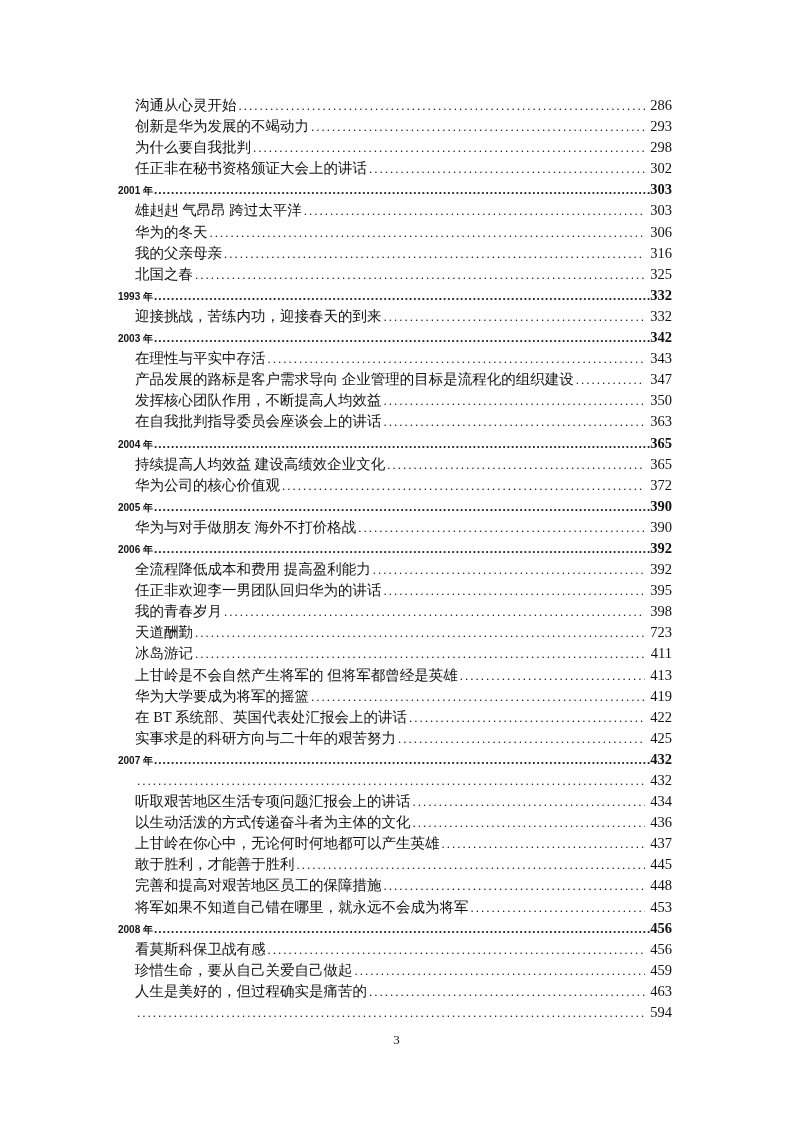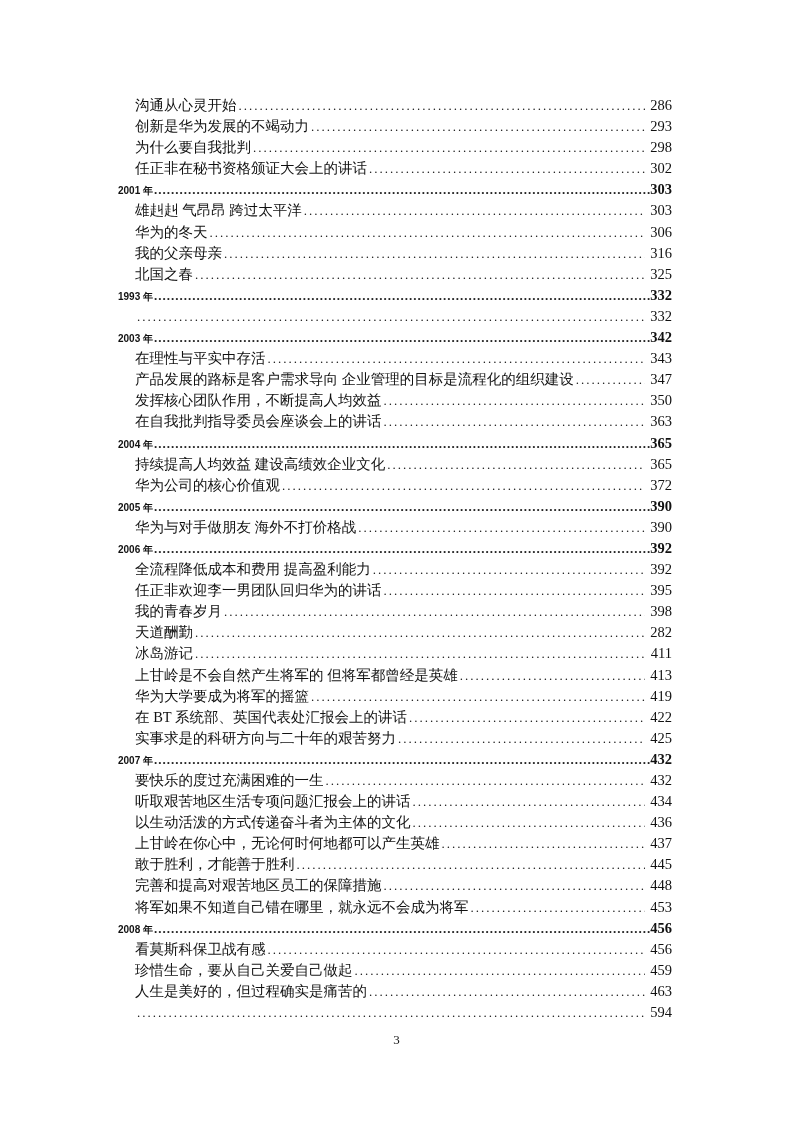--- a/index.html
+++ b/index.html
@@ -135,20 +135,21 @@
     <span class="pageno">325</span>
   </div>
 
   <div class="toc-row year">
     <span class="title">1993 年</span>
     <span class="dots" aria-hidden="true">................................................................................................................................................................................................................................................................................................................................................................................................................</span>
     <span class="pageno">332</span>
   </div>
 
   <div class="toc-row item">
+    <span class="title">迎接挑战，苦练内功，迎接春天的到来</span>
     <span class="dots" aria-hidden="true">................................................................................................................................................................................................................................................................................................................................................................................................................</span>
     <span class="pageno">332</span>
   </div>
 
   <div class="toc-row year">
     <span class="title">2003 年</span>
     <span class="dots" aria-hidden="true">................................................................................................................................................................................................................................................................................................................................................................................................................</span>
     <span class="pageno">342</span>
   </div>
 
@@ -226,21 +227,21 @@
 
   <div class="toc-row item">
     <span class="title">我的青春岁月</span>
     <span class="dots" aria-hidden="true">................................................................................................................................................................................................................................................................................................................................................................................................................</span>
     <span class="pageno">398</span>
   </div>
 
   <div class="toc-row item">
     <span class="title">天道酬勤</span>
     <span class="dots" aria-hidden="true">................................................................................................................................................................................................................................................................................................................................................................................................................</span>
-    <span class="pageno">282</span>
+    <span class="pageno">723</span>
   </div>
 
   <div class="toc-row item">
     <span class="title">冰岛游记</span>
     <span class="dots" aria-hidden="true">................................................................................................................................................................................................................................................................................................................................................................................................................</span>
     <span class="pageno">411</span>
   </div>
 
   <div class="toc-row item">
     <span class="title">上甘岭是不会自然产生将军的 但将军都曾经是英雄</span>
@@ -266,21 +267,20 @@
     <span class="pageno">425</span>
   </div>
 
   <div class="toc-row year">
     <span class="title">2007 年</span>
     <span class="dots" aria-hidden="true">................................................................................................................................................................................................................................................................................................................................................................................................................</span>
     <span class="pageno">432</span>
   </div>
 
   <div class="toc-row item">
-    <span class="title">要快乐的度过充满困难的一生</span>
     <span class="dots" aria-hidden="true">................................................................................................................................................................................................................................................................................................................................................................................................................</span>
     <span class="pageno">432</span>
   </div>
 
   <div class="toc-row item">
     <span class="title">听取艰苦地区生活专项问题汇报会上的讲话</span>
     <span class="dots" aria-hidden="true">................................................................................................................................................................................................................................................................................................................................................................................................................</span>
     <span class="pageno">434</span>
   </div>
 

